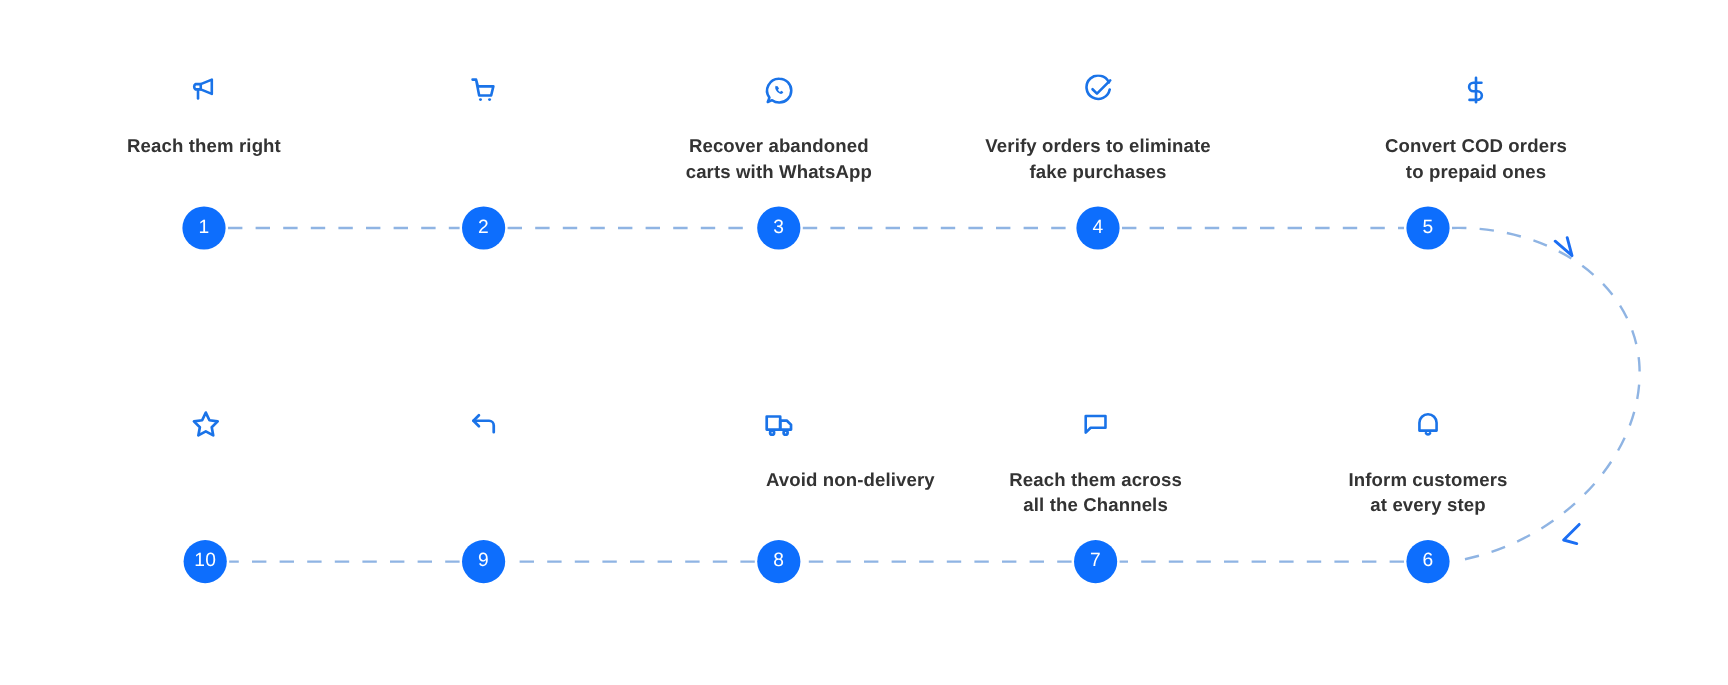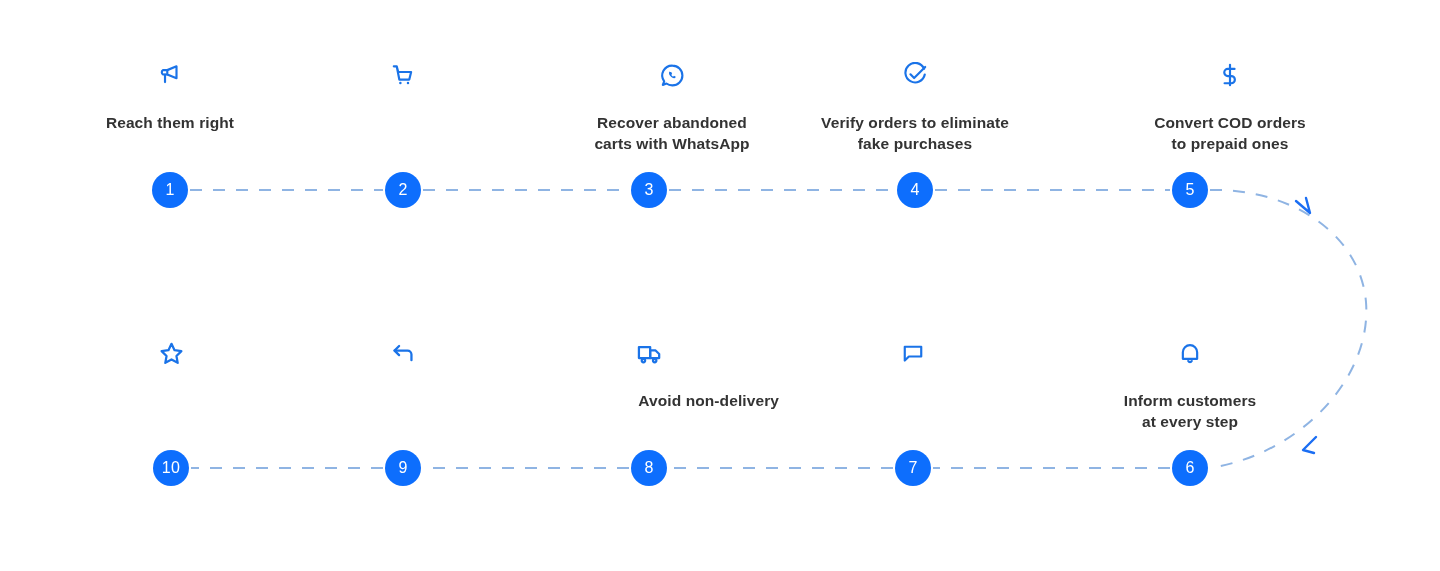--- a/index.html
+++ b/index.html
@@ -133,21 +133,21 @@
           <path d="M3.5 4 L6.2 4 L7.6 9.2 L19.5 9.2 L17.8 16.2 L8.6 16.2 L6.2 4"></path>
           <circle cx="9.6" cy="19.4" r="1.15" fill="#1a73e8" stroke="none"></circle>
           <circle cx="16.6" cy="19.4" r="1.15" fill="#1a73e8" stroke="none"></circle>
         </svg>
       </div>
     </div>
     <div class="node" style="left:385px;">
       <span>2</span>
     </div>
 
-    <div class="step" style="left:542px;">
+    <div class="step" style="left:519px;">
       <div class="step-icon">
         <svg width="27" height="27" viewBox="0 0 24 24" fill="none" stroke="#1a73e8" stroke-width="1.9" stroke-linecap="round" stroke-linejoin="round">
           <path d="M12 3.2 A8.8 8.8 0 0 1 12 20.8 A8.7 8.7 0 0 1 6.6 19.1 L3.4 20.4 L4.6 17.2 A8.8 8.8 0 0 1 12 3.2 Z"></path>
           <path d="M9.3 8.4 C8.6 9.3 8.8 10.9 9.9 12.3 C11 13.7 12.6 14.6 13.7 14.4 C14.3 14.3 14.8 13.6 14.9 13.1 L13.3 12.2 L12.5 13 C11.9 12.7 11.2 12 10.9 11.3 L11.7 10.6 L10.9 8.9 C10.4 8.8 9.7 8.9 9.3 8.4 Z" fill="#1a73e8" stroke="none"></path>
         </svg>
       </div>
       <div class="step-label">Recover abandoned
 carts with WhatsApp</div>
     </div>
     <div class="node" style="left:631px;">
@@ -222,20 +222,22 @@
     <div class="node" style="left:631px;">
       <span>8</span>
     </div>
 
     <div class="step" style="left:783px;">
       <div class="step-icon">
         <svg width="26" height="26" viewBox="0 0 24 24" fill="none" stroke="#1a73e8" stroke-width="2" stroke-linecap="round" stroke-linejoin="round">
           <path d="M4.4 6.2 L19.6 6.2 L19.6 15.2 L8.2 15.2 L4.4 19 Z"></path>
         </svg>
       </div>
+      <div class="step-label">Reach them across
+all the Channels</div>
     </div>
     <div class="node" style="left:895px;">
       <span>7</span>
     </div>
 
     <div class="step" style="left:1060px;">
       <div class="step-icon">
         <svg width="26" height="26" viewBox="0 0 24 24" fill="none" stroke="#1a73e8" stroke-width="2" stroke-linecap="round" stroke-linejoin="round">
           <path d="M5.4 17.4 L18.6 17.4 L18.6 11.4 a6.6 6.6 0 0 0 -13.2 0 Z"></path>
           <path d="M10.4 19.4 a1.8 1.8 0 0 0 3.2 0"></path>

